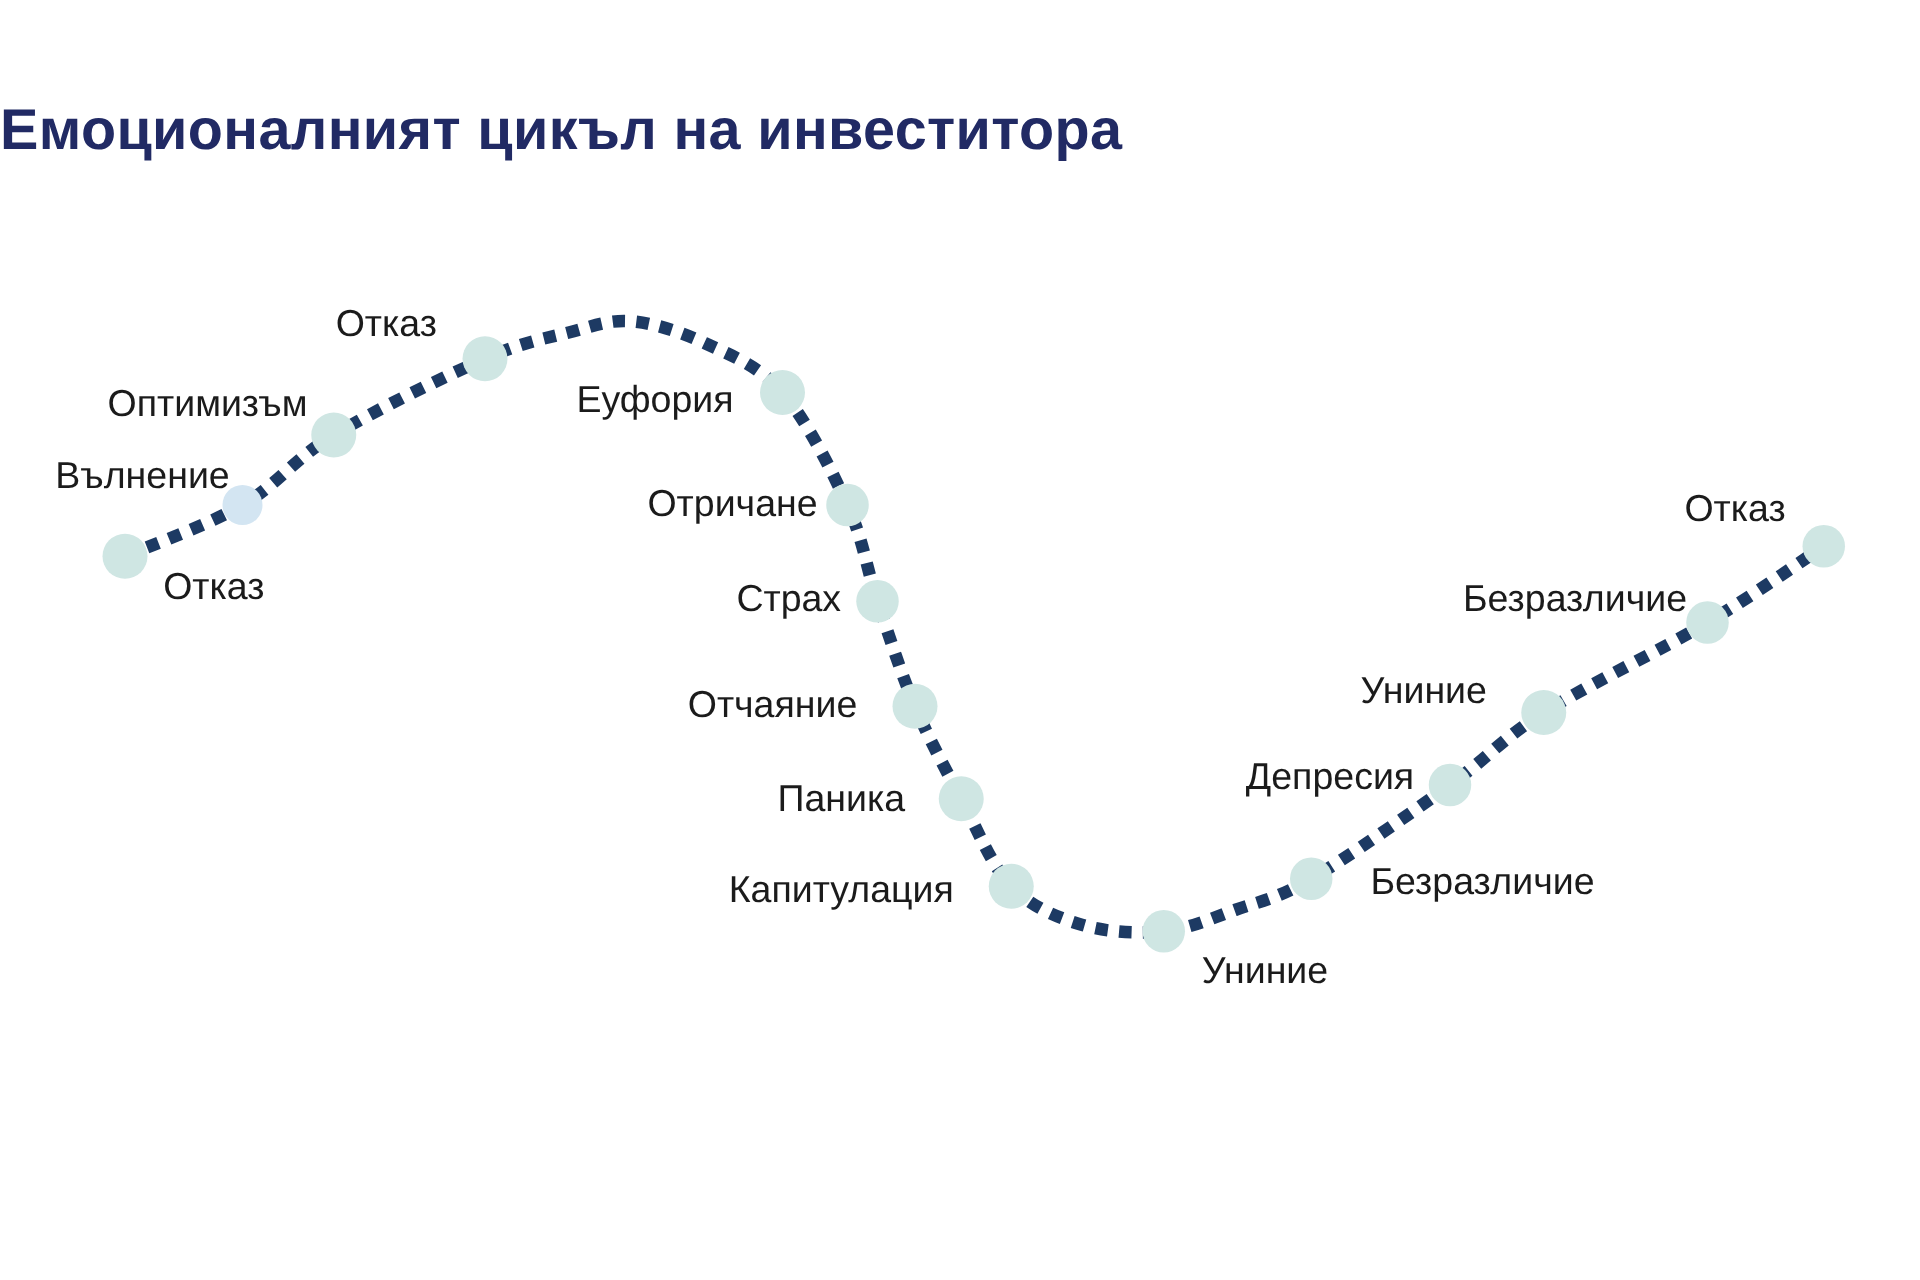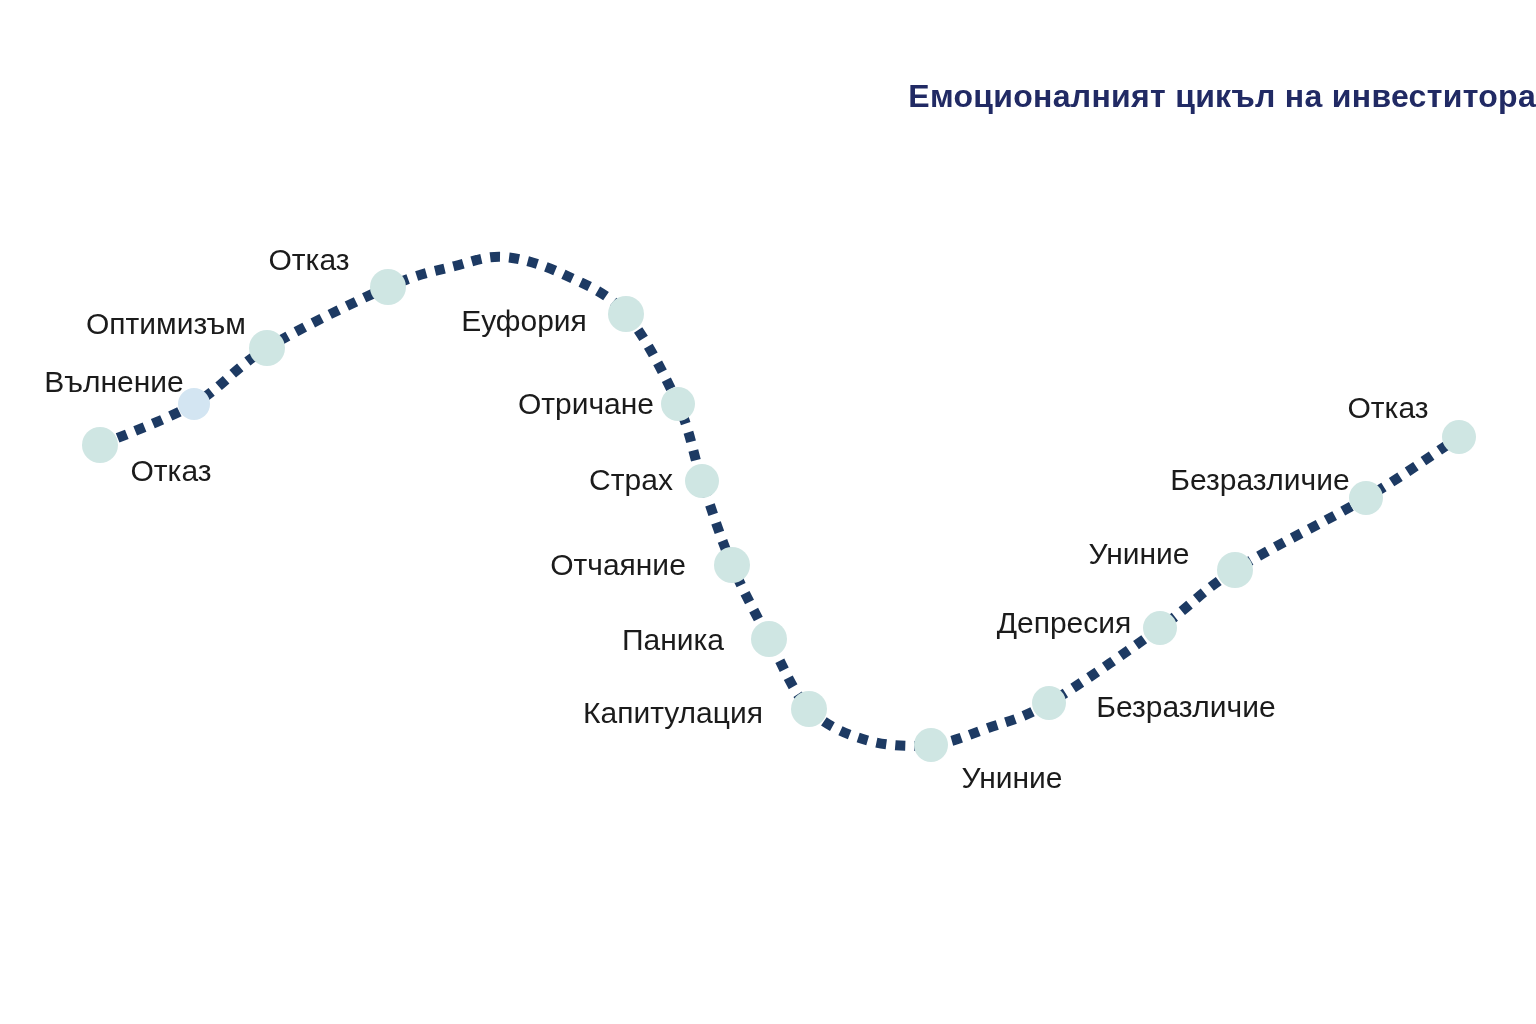--- a/index.html
+++ b/index.html
@@ -8,22 +8,22 @@
     background: #ffffff;
     font-family: "Liberation Sans", sans-serif;
     position: relative;
     overflow: hidden;
   }
   .canvas { position: absolute; inset: 0; }
   .title {
     position: absolute;
     top: 80px; left: 0; width: 100%;
     margin: 0;
-    text-align: right;
-    font-size: 32px;
+    text-align: left;
+    font-size: 46px;
     font-weight: 700;
     line-height: 1;
     letter-spacing: 0.3px;
   }
   svg.diagram {
     position: absolute; left: 0; top: 0;
     width: 1536px; height: 1024px;
   }
 </style>
 </head>

